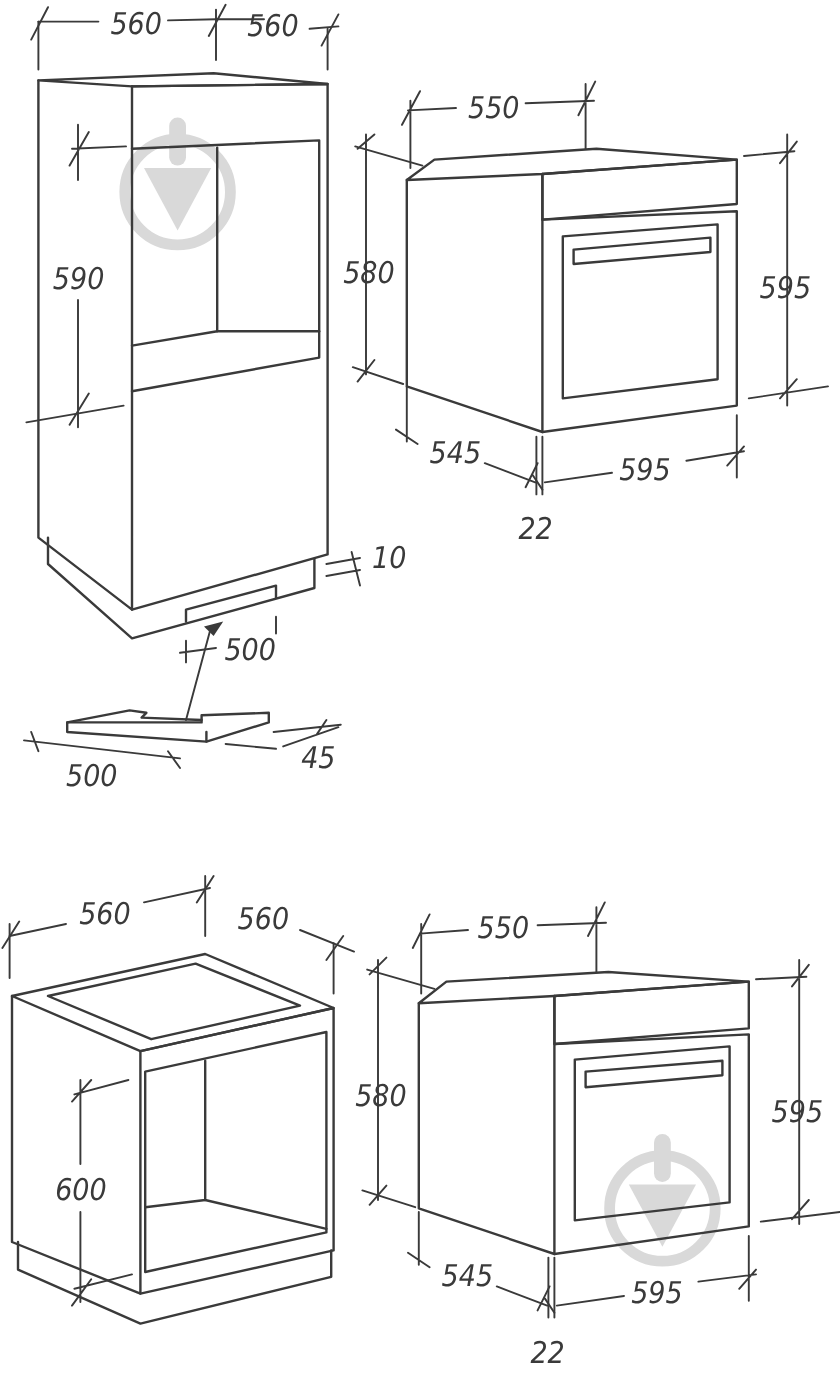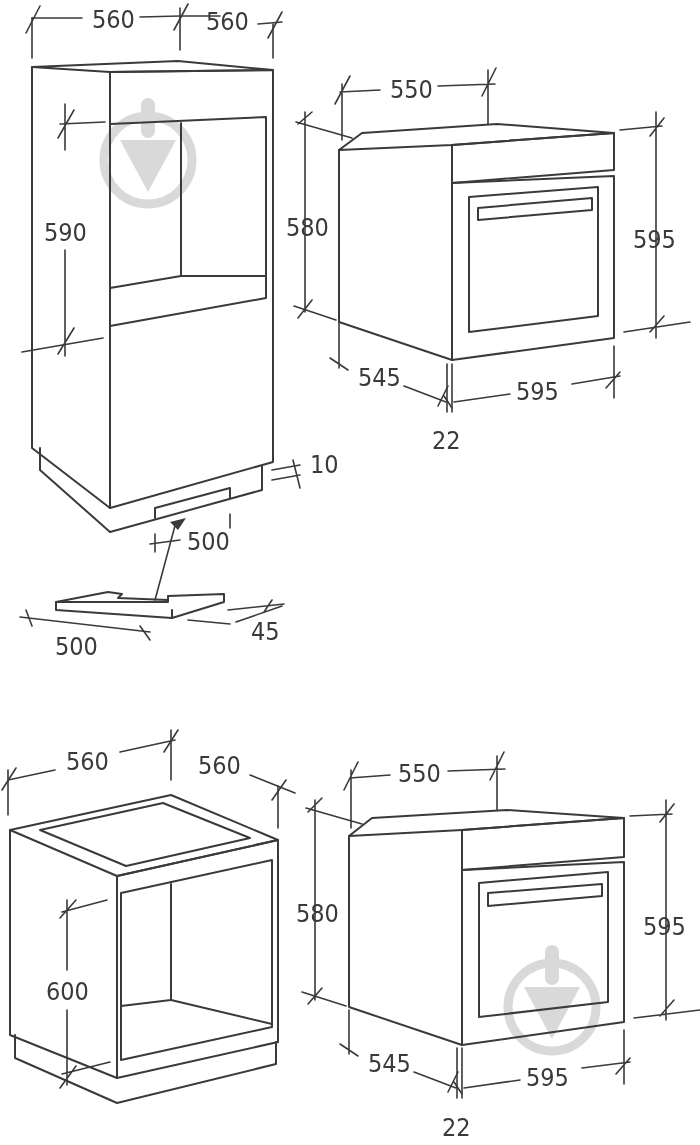--- a/index.html
+++ b/index.html
@@ -1,17 +1,17 @@
 <!DOCTYPE html>
 <html><head>
 <meta charset="utf-8">
 <style>
   html, body { margin: 0; padding: 0; background: #ffffff; }
   body { width: 700px; height: 1145px; overflow: hidden; }
-  .canvas { position: relative; width: 700px; height: 1145px; }
+  .canvas { position: relative; width: 700px; height: 1145px; font-style: italic; }
   svg { position: absolute; left: 0; top: 0; }
   .ln { stroke: #3a3a3a; stroke-width: 2; fill: none; stroke-linejoin: round; stroke-linecap: round; }
   .dim { stroke: #3a3a3a; stroke-width: 1.6; fill: none; stroke-linecap: round; }
   .lbl { font-family: "DejaVu Sans", sans-serif; font-size: 25px; fill: #3a3a3a; font-stretch: condensed; }
   .wm { fill: none; stroke: #d9d9d9; stroke-width: 9; }
   .wmf { fill: #d9d9d9; }
 </style>
 </head>
 <body>
 

